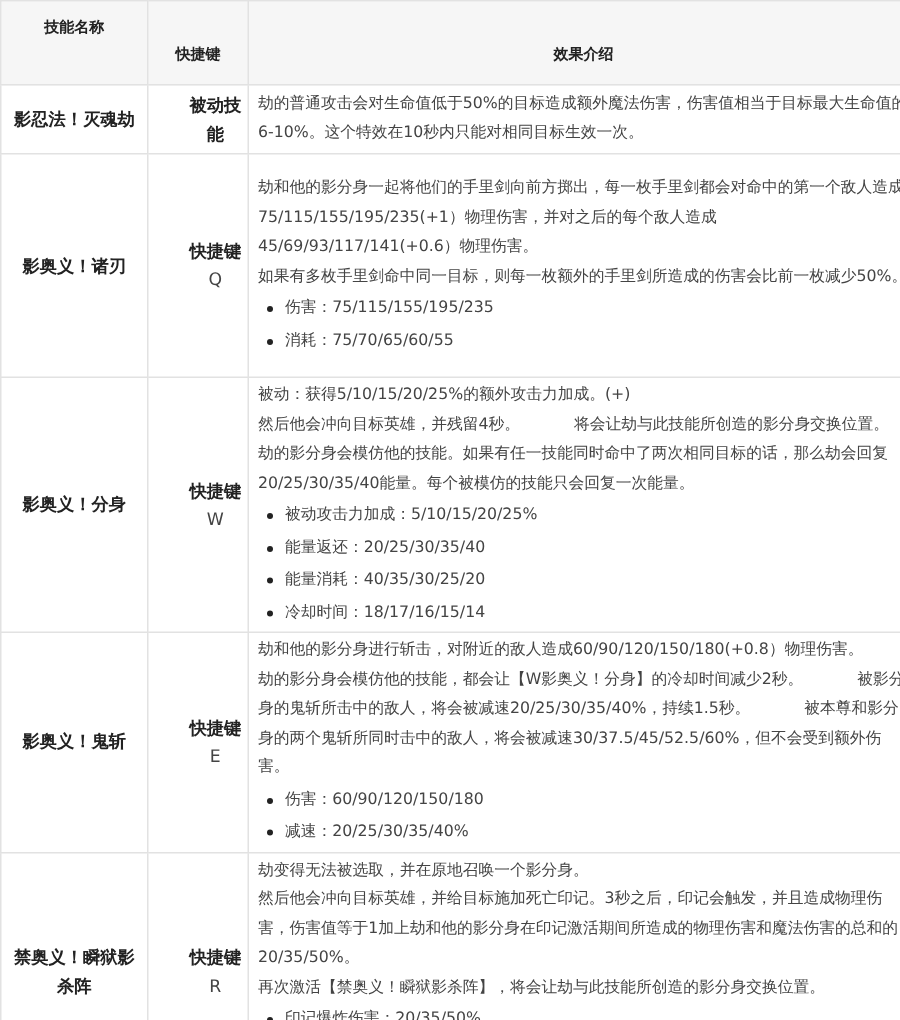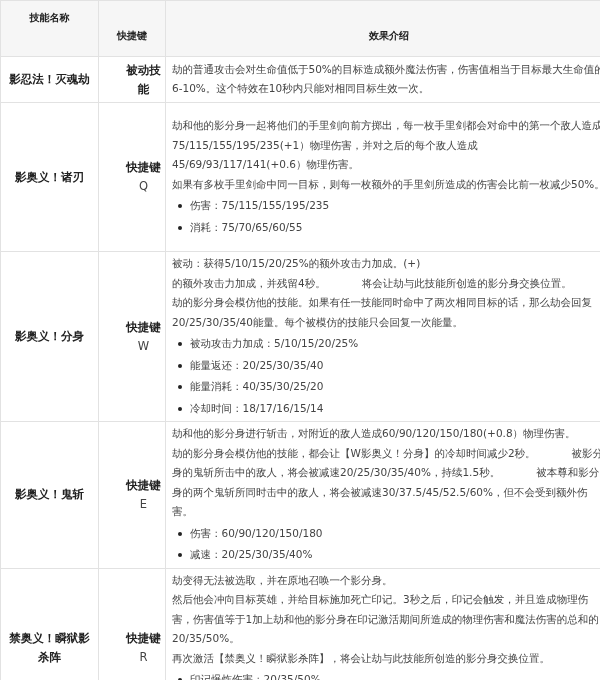--- a/index.html
+++ b/index.html
@@ -57,21 +57,21 @@
           <li>消耗：75/70/65/60/55</li>
         </ul>
       </td>
     </tr>
 
     <tr style="height:168px">
       <td class="name">影奥义！分身</td>
       <td class="key"><span>快捷键</span><span class="letter">W</span></td>
       <td class="desc">
         <p>被动：获得5/10/15/20/25%的额外攻击力加成。(+)</p>
-        <p><span>的额外攻击力加成，并残留4秒。</span><span class="gap"></span><span>将会让劫与此技能所创造的影分身交换位置。</span></p>
+        <p><span>然后他会冲向目标英雄，并残留4秒。</span><span class="gap"></span><span>将会让劫与此技能所创造的影分身交换位置。</span></p>
         <p>劫的影分身会模仿他的技能。如果有任一技能同时命中了两次相同目标的话，那么劫会回复20/25/30/35/40能量。每个被模仿的技能只会回复一次能量。</p>
         <ul>
           <li>被动攻击力加成：5/10/15/20/25%</li>
           <li>能量返还：20/25/30/35/40</li>
           <li>能量消耗：40/35/30/25/20</li>
           <li>冷却时间：18/17/16/15/14</li>
         </ul>
       </td>
     </tr>
 

